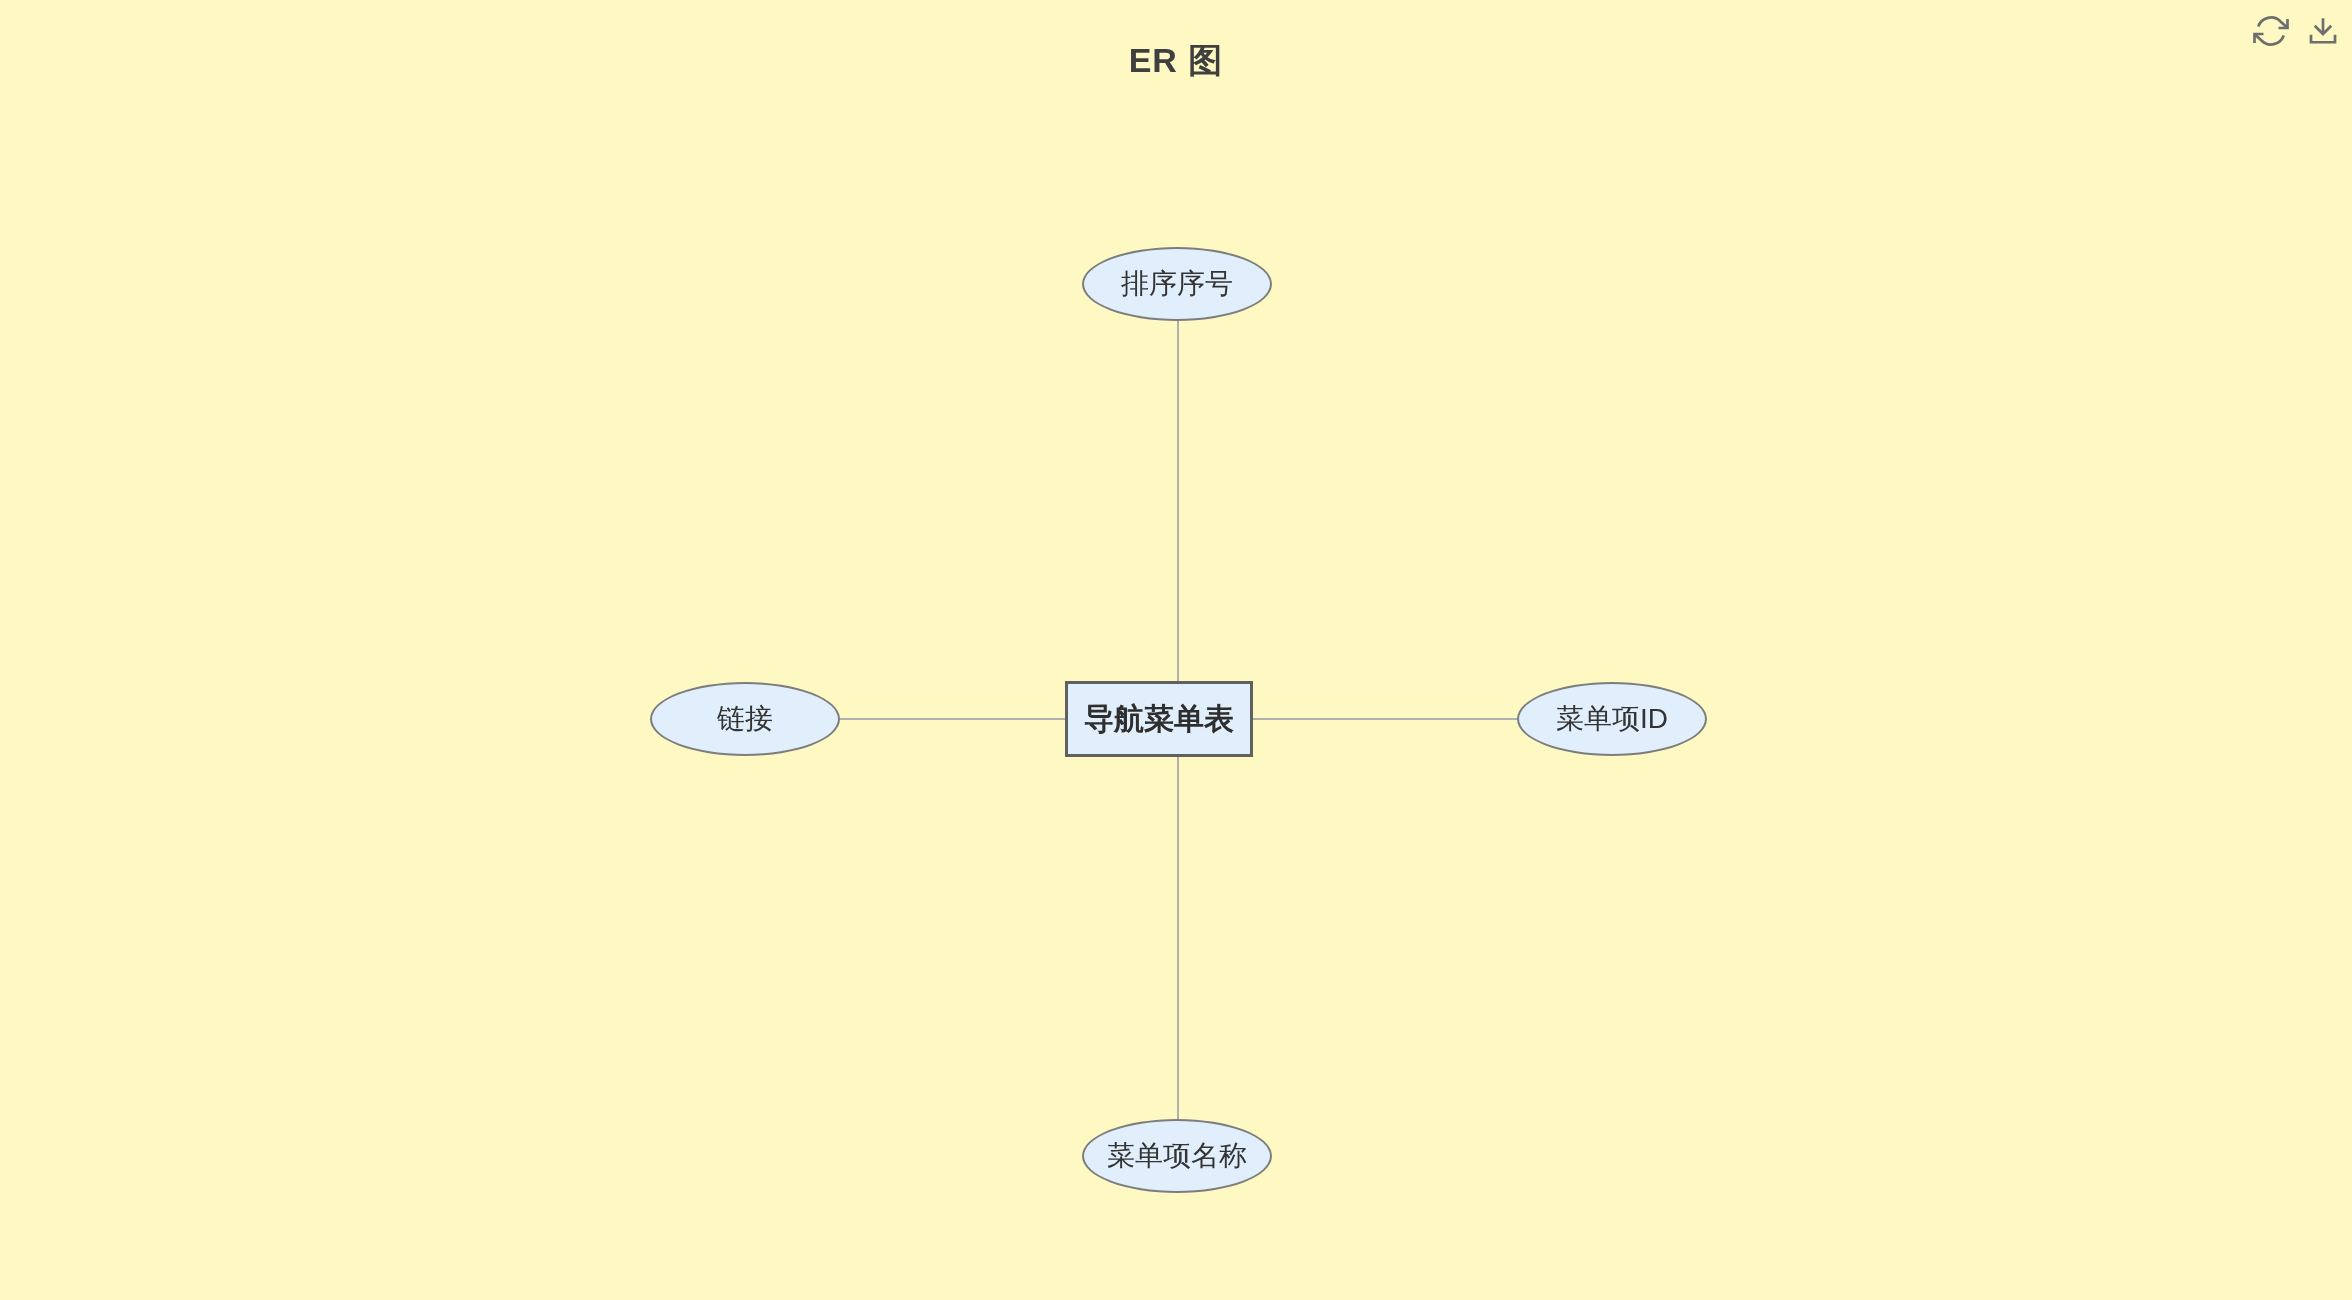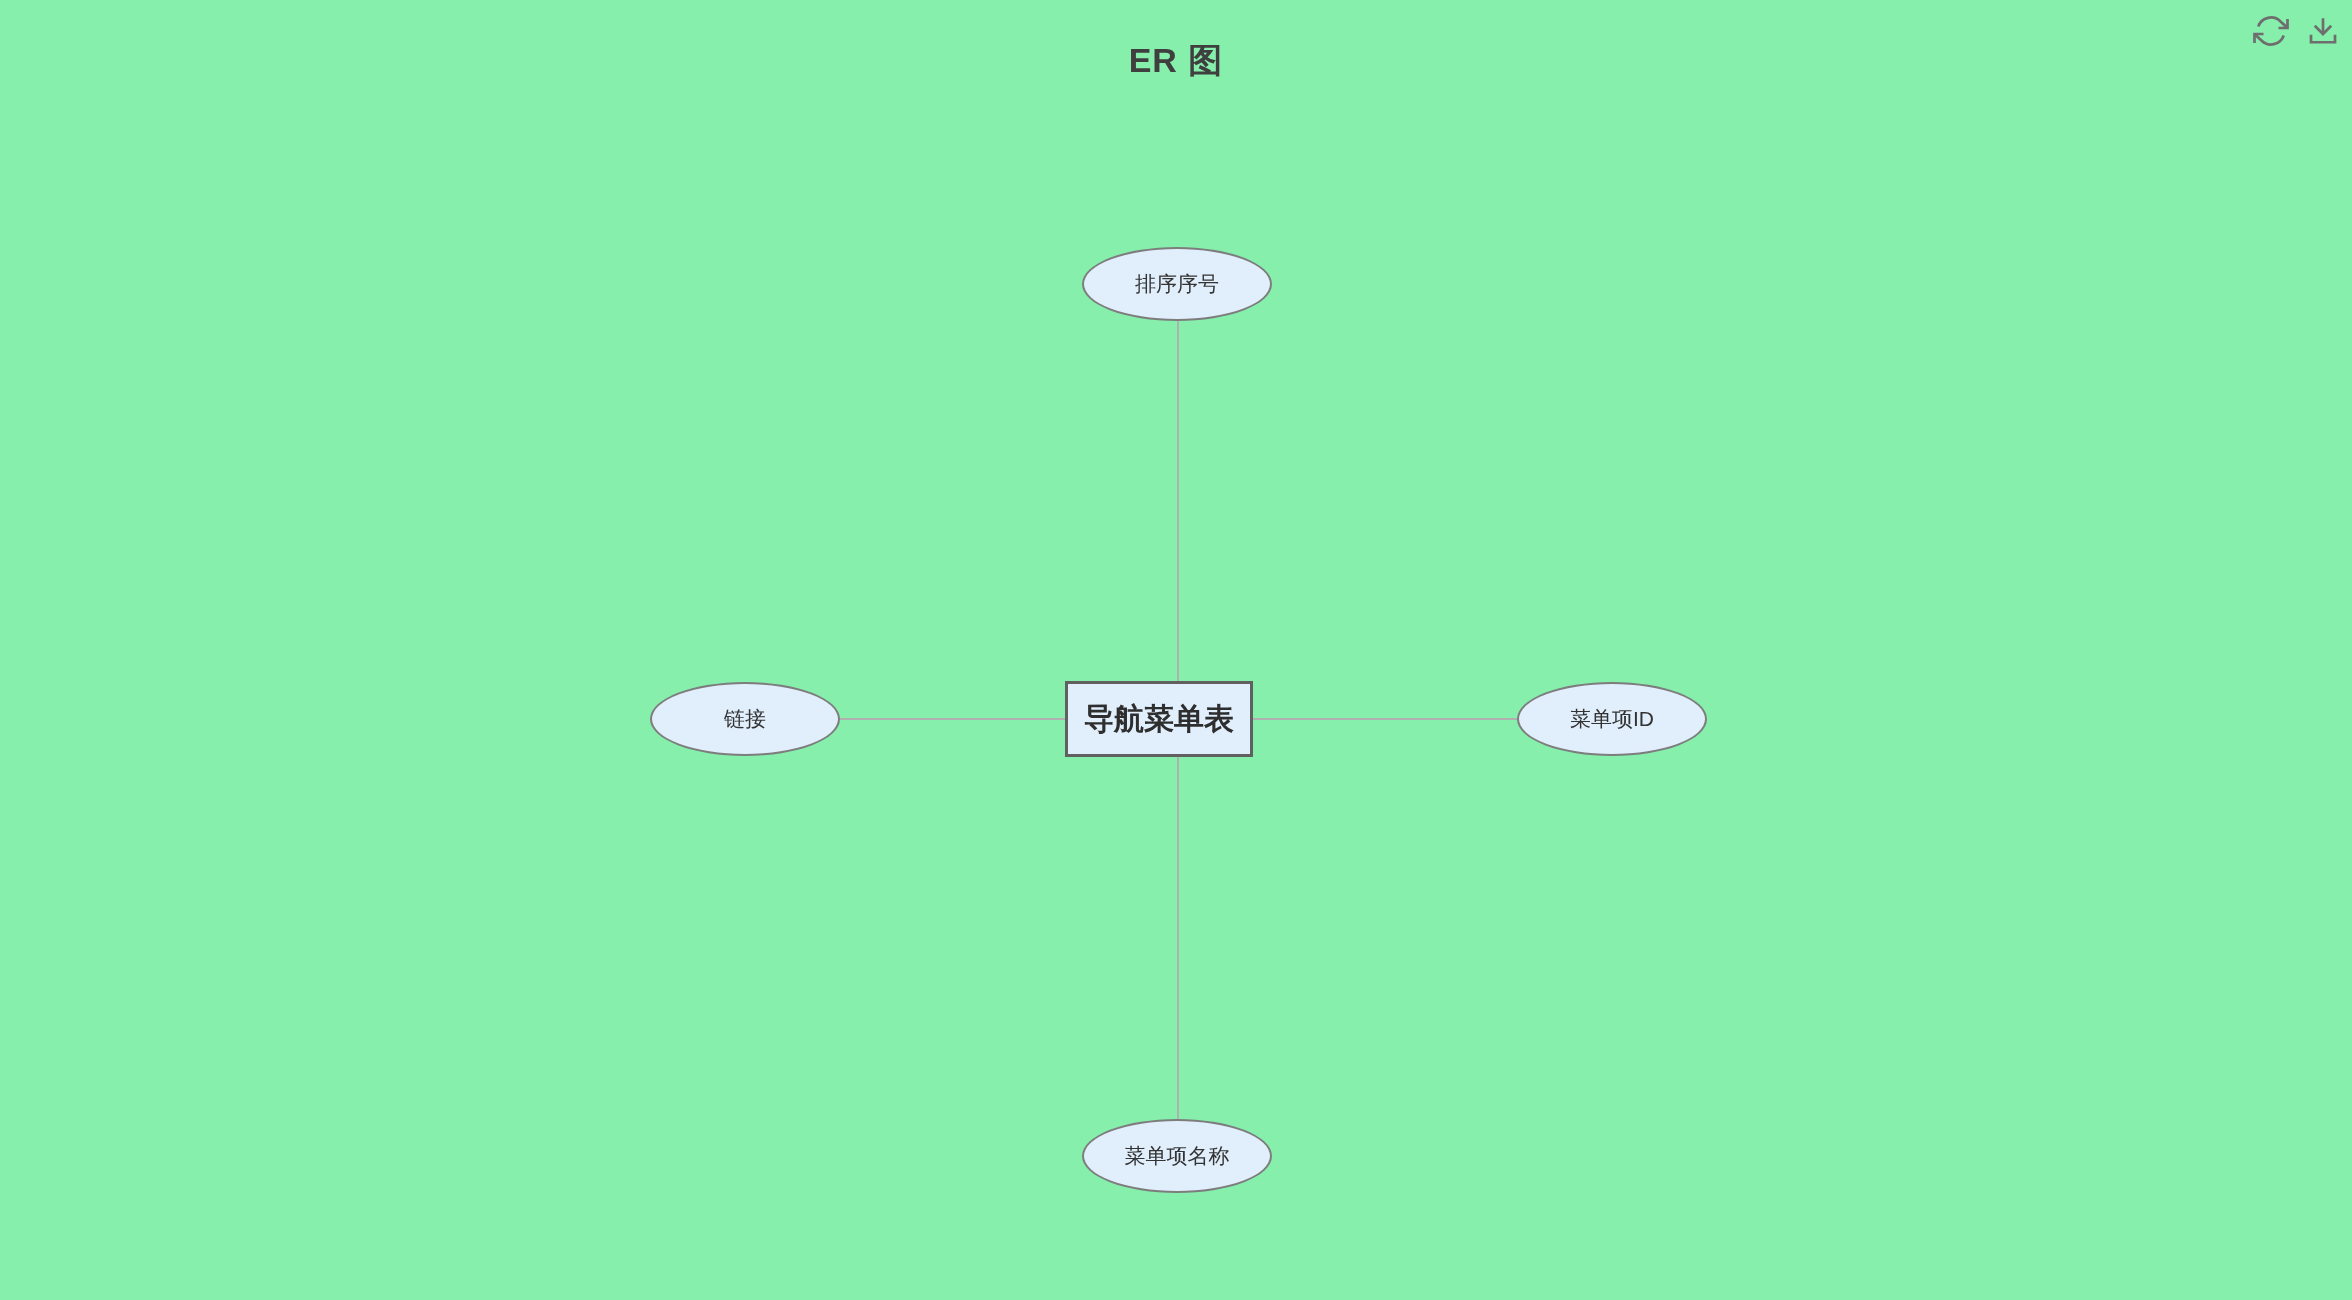--- a/index.html
+++ b/index.html
@@ -5,21 +5,21 @@
   html, body {
     margin: 0;
     padding: 0;
     background: #ffffff;
     font-family: "Liberation Sans", "DejaVu Sans", sans-serif;
   }
   .stage {
     position: relative;
     width: 2352px;
     height: 1300px;
-    background: #86efac;
+    background: #fef9c3;
     overflow: hidden;
   }
   .page-title {
     position: absolute;
     top: 38px;
     left: 0;
     width: 100%;
     text-align: center;
     font-size: 34px;
     font-weight: bold;
@@ -91,21 +91,21 @@
     border: 3px solid #606060;
     font-size: 30px;
     font-weight: bold;
     color: #2e2e2e;
   }
   .attr {
     width: 190px;
     height: 74px;
     border: 2px solid #7d7d7d;
     border-radius: 50%;
-    font-size: 21px;
+    font-size: 28px;
   }
   .attr-top    { left: 1082px; top: 247px; }
   .attr-right  { left: 1517px; top: 682px; }
   .attr-bottom { left: 1082px; top: 1119px; }
   .attr-left   { left: 650px;  top: 682px; }
 </style>
 </head>
 <body>
 
 <div class="stage">

